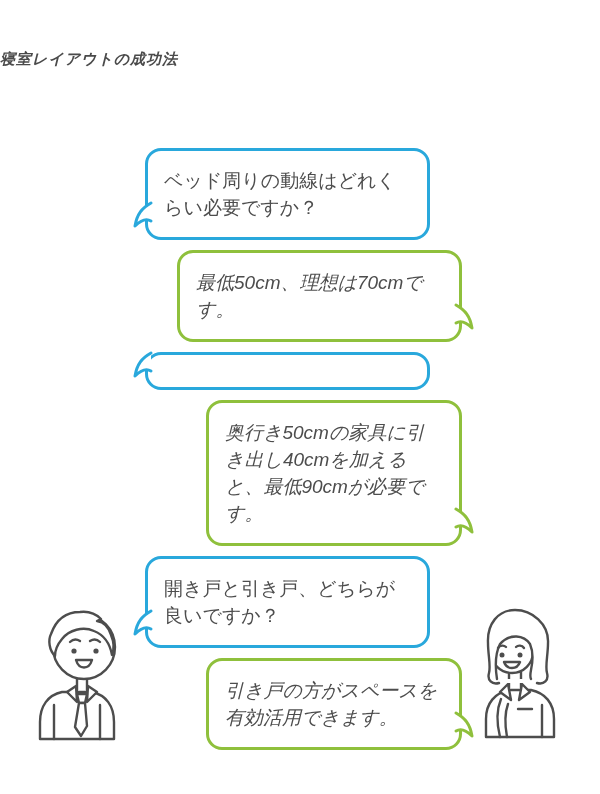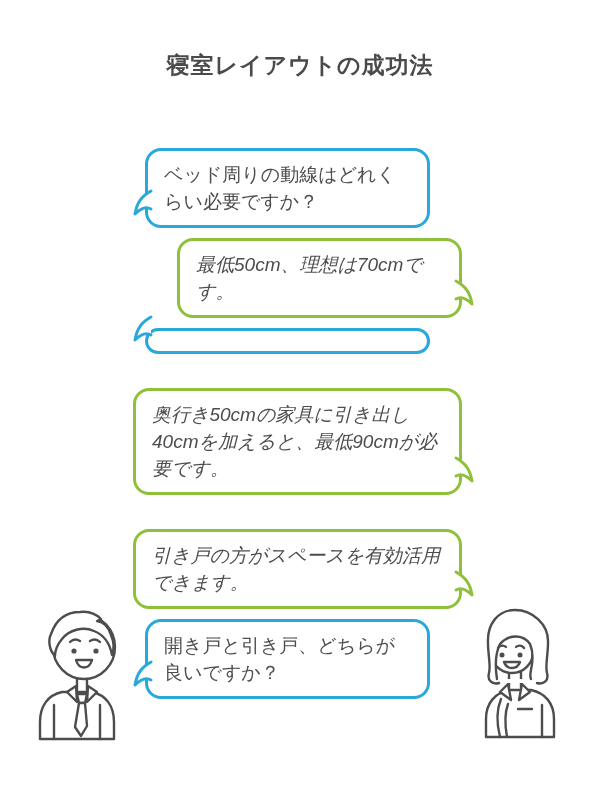--- a/index.html
+++ b/index.html
@@ -3,47 +3,48 @@
 <meta charset="utf-8">
 <style>
   html,body{margin:0;padding:0;}
   body{
     width:600px;height:794px;position:relative;overflow:hidden;
     background:#ffffff;
     font-family:"Liberation Sans","DejaVu Sans",sans-serif;
   }
   .title{
     position:absolute;top:50px;left:0;right:0;
-    text-align:center;
-    font-size:23px;font-weight:700;letter-spacing:1px;
+    text-align:left;
+    font-size:15px;font-weight:700;letter-spacing:1px;
     color:var(--title-text,#4a4a4a);
+    font-style:italic;
   }
   .chat{
     position:absolute;left:145px;top:148px;width:317px;
     display:flex;flex-direction:column;gap:10px;
   }
   .bubble{
     box-sizing:border-box;
     background:#fff;
     border:3px solid;
     border-radius:16px;
-    padding:10px 16px;
+    padding:16px 16px;
     font-size:19px;line-height:27px;
     color:var(--text,#4d4d4d);
     position:relative;
   }
   .bubble.q{
     border-color:var(--question-border,#29a8dc);
     align-self:flex-start;width:285px;
   }
   .bubble.a{
     border-color:var(--answer-border,#8fc03c);
     align-self:flex-end;width:285px;font-style:italic;
   }
-  .bubble.a.wide{width:329px;margin-top:24px;}
+  .bubble.a.wide{width:256px;}
   .tail{
     position:absolute;bottom:9px;width:18px;height:26px;
     overflow:visible;
   }
   .q .tail{left:-14px;color:var(--question-border,#29a8dc);}
   .a .tail{right:-14px;color:var(--answer-border,#8fc03c);}
   .figure{position:absolute;}
   .figure.man{left:36px;top:608px;}
   .figure.woman{left:481px;top:606px;}
   .figure svg{display:block;}
@@ -83,33 +84,33 @@
   </div>
 
   <div class="bubble a wide">
     <span>奥行き50cmの家具に引き出し40cmを加えると、最低90cmが必要です。</span>
     <svg class="tail" viewBox="0 0 18 26">
       <path d="M1 1 C10 6 15 12 17 24 C11 18 6 16 1 19 Z" fill="#fff" stroke="none"></path>
       <path d="M1 1 C10 6 15 12 17 24 C11 18 6 16 1 19" fill="none" stroke="currentColor" stroke-width="3" stroke-linecap="round" stroke-linejoin="round"></path>
     </svg>
   </div>
 
+  <div class="bubble q">
+    <span>開き戸と引き戸、どちらが良いですか？</span>
+    <svg class="tail" viewBox="0 0 18 26">
+      <path d="M17 1 C8 6 3 12 1 24 C7 18 12 16 17 19 Z" fill="#fff" stroke="none"></path>
+      <path d="M17 1 C8 6 3 12 1 24 C7 18 12 16 17 19" fill="none" stroke="currentColor" stroke-width="3" stroke-linecap="round" stroke-linejoin="round"></path>
+    </svg>
+  </div>
+
   <div class="bubble a wide">
     <span>引き戸の方がスペースを有効活用できます。</span>
     <svg class="tail" viewBox="0 0 18 26">
       <path d="M1 1 C10 6 15 12 17 24 C11 18 6 16 1 19 Z" fill="#fff" stroke="none"></path>
       <path d="M1 1 C10 6 15 12 17 24 C11 18 6 16 1 19" fill="none" stroke="currentColor" stroke-width="3" stroke-linecap="round" stroke-linejoin="round"></path>
-    </svg>
-  </div>
-
-  <div class="bubble q">
-    <span>開き戸と引き戸、どちらが良いですか？</span>
-    <svg class="tail" viewBox="0 0 18 26">
-      <path d="M17 1 C8 6 3 12 1 24 C7 18 12 16 17 19 Z" fill="#fff" stroke="none"></path>
-      <path d="M17 1 C8 6 3 12 1 24 C7 18 12 16 17 19" fill="none" stroke="currentColor" stroke-width="3" stroke-linecap="round" stroke-linejoin="round"></path>
     </svg>
   </div>
 
 </div>
 
 <div class="figure man">
   <svg width="82" height="138" viewBox="0 0 82 138">
 
     <path class="ink paper" d="M4 131 L4 114 C4 98 12 87 26 84 L56 84 C70 87 78 98 78 114 L78 131 Z"></path>
     <path class="ink" d="M18 97 L18 131"></path>

